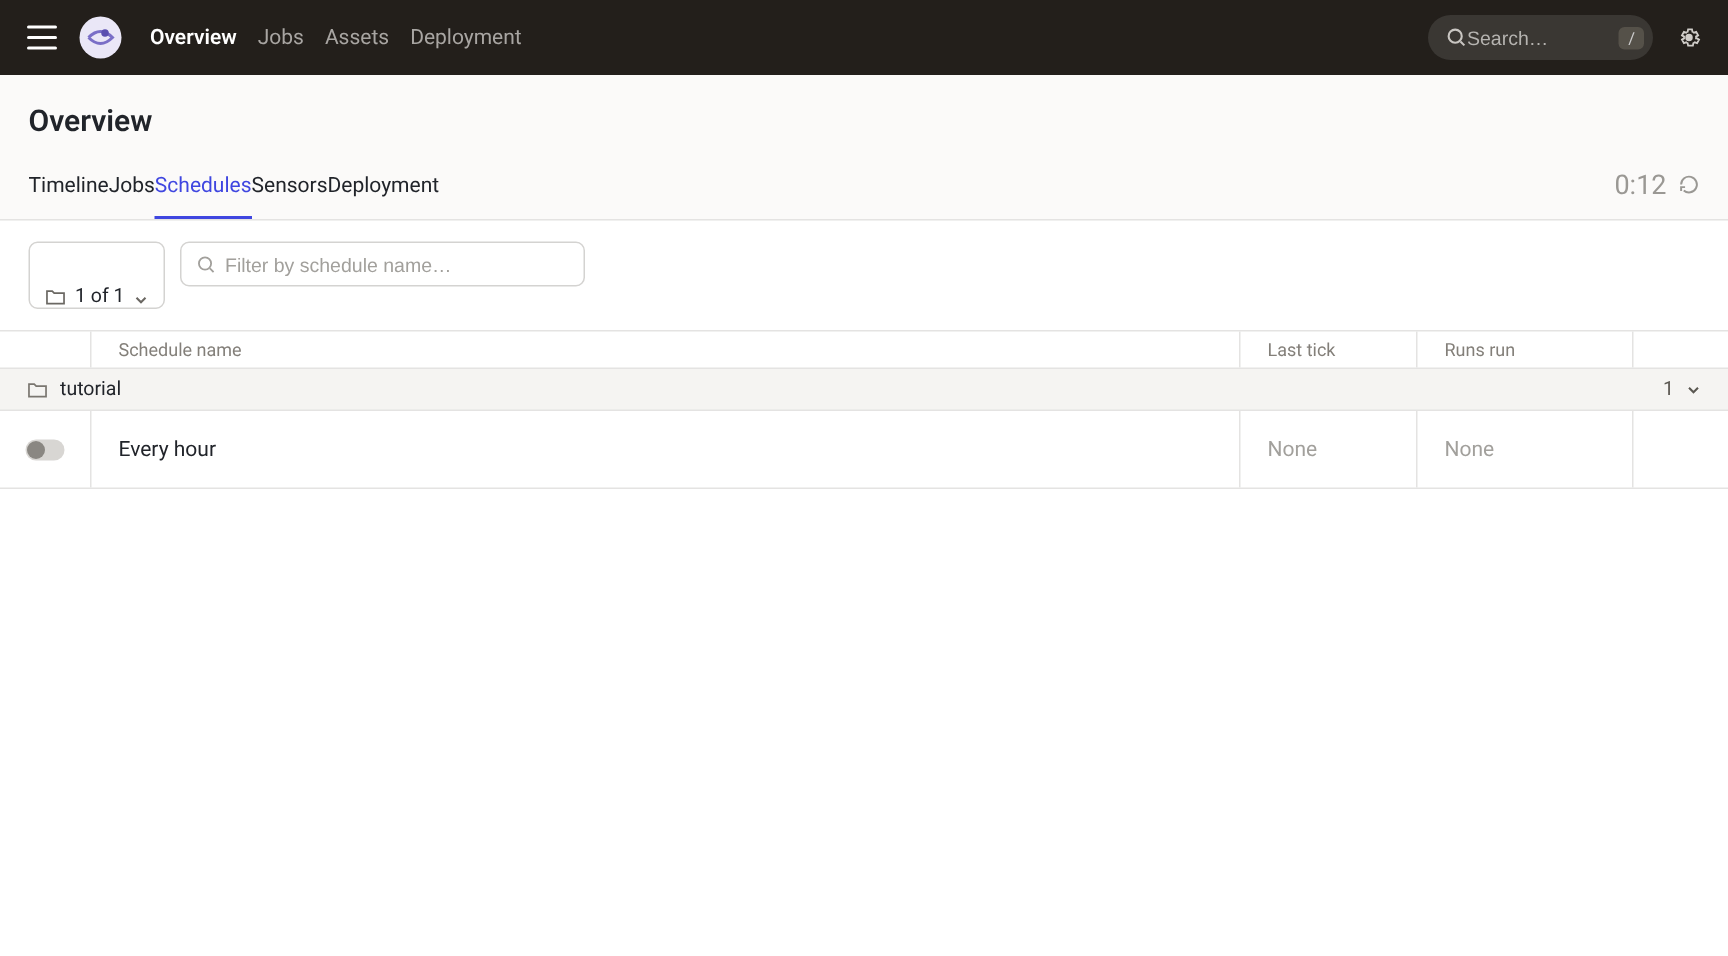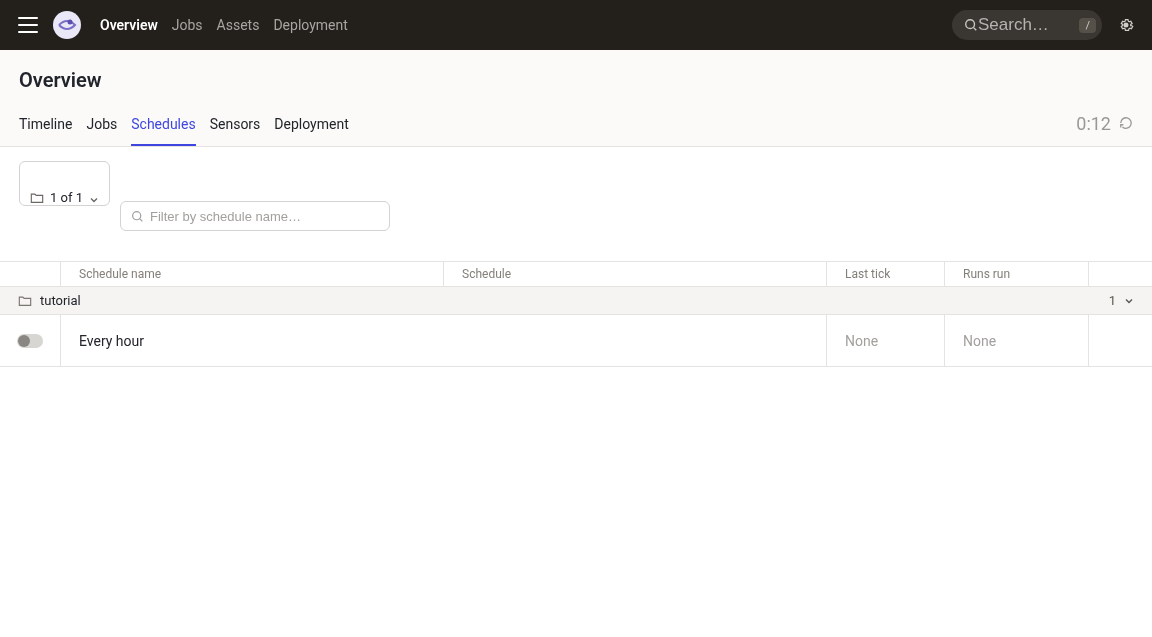--- a/index.html
+++ b/index.html
@@ -7,41 +7,41 @@
     
     .topbar { background: #231f1b; height: 50px; display: flex; align-items: center; padding: 0 18px; color: #fff; }
     .hamburger { width: 20px; height: 16px; display: flex; flex-direction: column; justify-content: space-between; cursor: pointer; margin-right: 14px; }
     .hamburger span { display: block; height: 2px; background: #fff; border-radius: 1px; }
     .logo { width: 30px; height: 30px; margin-right: 18px; display: flex; align-items: center; justify-content: center; }
     .topnav { display: flex; gap: 14px; }
     .topnav a { color: #a8a5a2; text-decoration: none; font-size: 14px; }
     .topnav a.active { color: #fff; font-weight: 600; }
     .topbar-right { margin-left: auto; display: flex; align-items: center; gap: 16px; }
     .search-wrap { background: #3a3733; border-radius: 20px; height: 30px; display: flex; align-items: center; padding: 0 6px 0 12px; width: 150px; }
-    .search-wrap input { background: transparent; border: none; outline: none; color: #eab308; font-size: 17px; width: 90px; }
+    .search-wrap input { background: transparent; border: none; outline: none; color: #eab308; font-size: 13px; width: 90px; }
     .search-wrap input::placeholder { color: #b5b3b0; }
     .search-kbd { background: #555149; color: #ccc; border-radius: 4px; padding: 1px 6px; font-size: 11px; margin-left: auto; }
     .gear-btn { color: #d0cdc9; cursor: pointer; display: flex; }
     
     .page-header { padding: 18px 19px 0; border-bottom: 1px solid #e4e3e2; background: #fbfaf9; }
     .page-title { font-size: 20px; font-weight: 600; margin-bottom: 18px; }
     .tabrow { display: flex; align-items: center; }
-    .tabs { display: flex; gap: 14px; }
+    .tabs { display: flex; }
     .tab { padding: 6px 0 12px; color: #21242a; text-decoration: none; border-bottom: 2px solid transparent; font-size: 14px; cursor: pointer; }
     .tab.active { color: #3f46e0; border-bottom-color: #3f46e0; }
     .tabrow-right { margin-left: auto; display: flex; align-items: center; gap: 8px; color: #9a9894; font-size: 18px; padding-bottom: 10px; }
     .refresh-ic { cursor: pointer; color: #9a9894; display: flex; }
     
     .toolbar { padding: 14px 19px; display: flex; gap: 10px; }
     .repo-select { border: 1px solid #d4d3d1; border-radius: 6px; height: 45px; display: flex; align-items: flex-end; padding: 0 10px; gap: 6px; font-size: 13px; cursor: pointer; }
-    .filter-wrap { border: 1px solid #d4d3d1; border-radius: 6px; height: 30px; display: flex; align-items: center; padding: 0 10px; gap: 6px; width: 270px; margin-top: 40px; }
+    .filter-wrap { border: 1px solid #d4d3d1; border-radius: 6px; height: 30px; display: flex; align-items: center; padding: 0 10px; gap: 6px; width: 270px; }
     .filter-wrap input { border: none; outline: none; font-size: 13px; flex: 1; }
     .filter-wrap input::placeholder { color: #a2a09c; }
     
-    .grid-header { display: flex; border-top: 1px solid #e4e3e2; border-bottom: 1px solid #e4e3e2; background: #fff; font-size: 12px; color: #837f79; height: 26px; margin-top: 16px; }
+    .grid-header { display: flex; border-top: 1px solid #e4e3e2; border-bottom: 1px solid #e4e3e2; background: #fff; font-size: 12px; color: #837f79; height: 26px; }
     .grid-header > div { display: flex; align-items: center; padding: 0 18px; border-left: 1px solid #e4e3e2; }
     .grid-header > div:first-child { border-left: none; }
     .col-toggle { width: 60px; }
     .col-name { flex: 1.45; min-width: 0; }
     .col-schedule { flex: 1.45; min-width: 0; }
     .col-tick { width: 118px; }
     .col-run { width: 144px; }
     .col-actions { width: 64px; }
     
     .group-row { display: flex; align-items: center; background: #f5f4f2; border-bottom: 1px solid #e4e3e2; height: 28px; padding: 0 18px; font-size: 13px; text-align: center; }
@@ -147,21 +147,20 @@
           <line x1="11" y1="11" x2="14" y2="14" stroke="#a2a09c" stroke-width="1.5"></line>
         </svg>
     </span>
     <input type="text" placeholder="Filter by schedule name…" style="">
   </div>
 </div>
 
 <div class="grid-header">
   <div class="col-toggle"></div>
   <div class="col-name">Schedule name</div>
-  <div class="col-schedule">Schedule</div>
   <div class="col-tick">Last tick</div>
   <div class="col-run">Runs run</div>
   <div class="col-actions"></div>
 </div>
 
 <div class="group-row">
   <span class="folder-ic">
     <svg width="14" height="14" viewBox="0 0 16 16" fill="none">
         <path d="M1.5 3.5h4l1.5 1.5h7.5v8h-13z" stroke="currentColor" stroke-width="1.3"></path>
       </svg>

